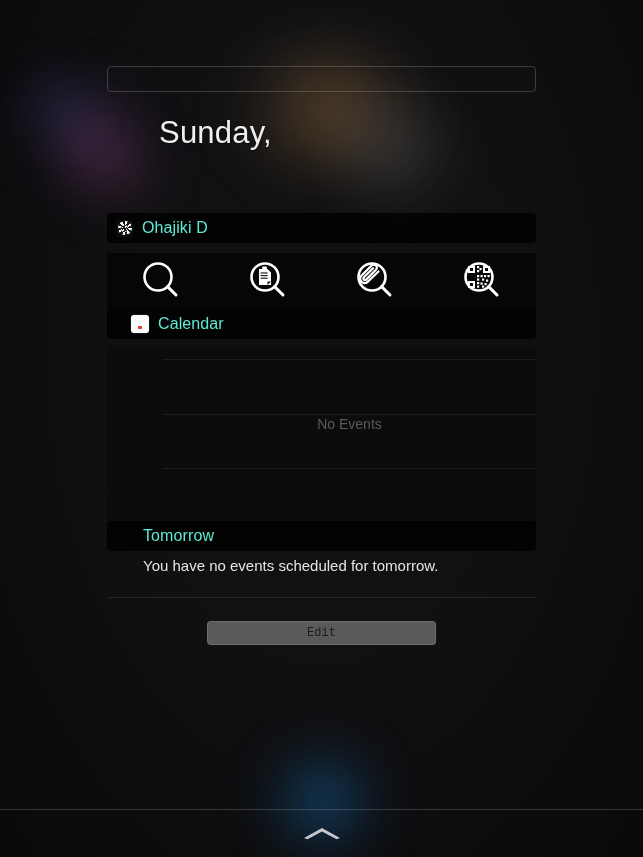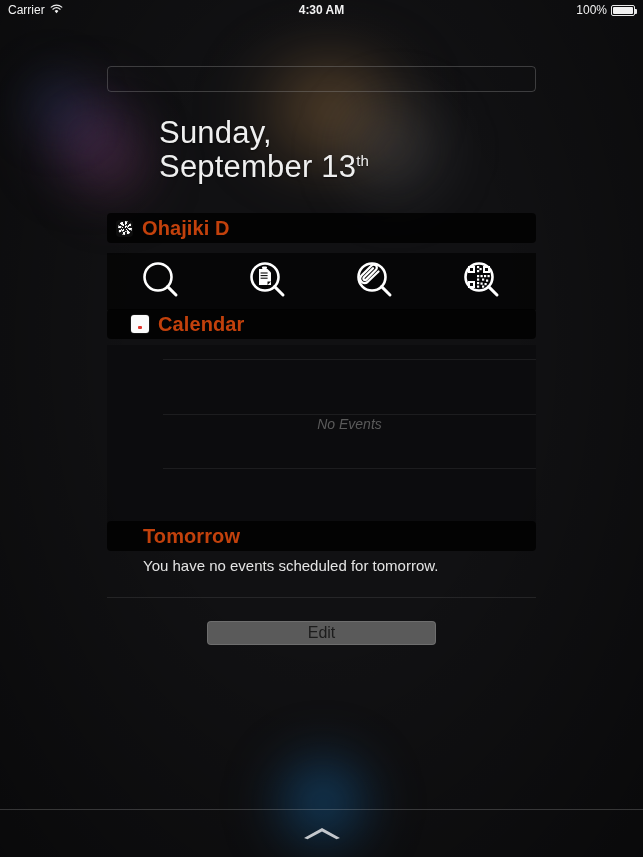--- a/index.html
+++ b/index.html
@@ -144,23 +144,23 @@
   
   .widget-header {
     position: absolute;
     left: 107px; width: 429px; height: 30px;
     background: rgba(0,0,0,0.80);
     border-radius: 4px;
     display: flex; align-items: center;
     padding-left: 9px;
   }
   .widget-header .wh-label {
-    color: #c2410c;
-    font-size: 20px;
-    font-weight: 700;
+    color: #5eead4;
+    font-size: 16px;
+    font-weight: 400;
     margin-left: 9px;
     letter-spacing: .1px;
   }
 
   
   .ohajiki-icon {
     width: 17px; height: 17px; border-radius: 4px;
     background: #0d0d0d;
     position: relative; overflow: hidden;
     display: flex; align-items: center; justify-content: center;
@@ -209,21 +209,20 @@
   }
   .cal-sep {
     position: absolute; left: 56px; right: 0; height: 1px;
     background: rgba(255,255,255,0.07);
   }
   #no-events {
     position: absolute; left: 56px; right: 0; top: 71px;
     text-align: center;
     color: #5a5a5a;
     font-size: 14px;
-    font-style: italic;
   }
 
   
   #tomorrow-text {
     position: absolute;
     left: 143px; top: 537px;
     color: #e4e4e4;
     font-size: 15px;
   }
 
@@ -232,23 +231,24 @@
     background: rgba(255,255,255,0.09);
   }
 
   #edit-button {
     position: absolute;
     left: 207px; top: 601px; width: 229px; height: 24px;
     background: #5a5a5a;
     border: 1px solid rgba(130,130,130,0.5);
     border-radius: 4px;
     color: #1c1c1c;
-    font-size: 16px;
+    font-size: 12px;
     display: flex; align-items: center; justify-content: center;
     cursor: pointer;
+    font-family: Liberation Mono, monospace;
   }
 
   
   #bottom-divider {
     position: absolute; left: 0; top: 809px; width: 643px; height: 1px;
     background: rgba(255,255,255,0.18);
     z-index: 25;
   }
   #grabber {
     position: absolute; left: 0; top: 826px; width: 643px;
@@ -263,51 +263,28 @@
 <div id="screen">
 
   <div class="glow glow-purple"></div>
   <div class="glow glow-magenta"></div>
   <div class="glow glow-blue-top"></div>
   <div class="glow glow-warm"></div>
   <div class="glow glow-gray"></div>
   <div class="glow glow-bottom-blue"></div>
   <div class="vignette"></div>
 
-  <div id="status-bar">
-    <div id="status-left">
-      <span>Carrier</span>
-      <span>
-        <svg width="13" height="10" viewBox="0 0 13 10">
-          <path d="M6.5 9.2 L4.6 6.9 a3 3 0 0 1 3.8 0 Z" fill="#f0f0f0"></path>
-          <path d="M2.9 5.2 a5.6 5.6 0 0 1 7.2 0" stroke="#f0f0f0" stroke-width="1.2" fill="none" stroke-linecap="round"></path>
-          <path d="M1.2 3.1 a8.4 8.4 0 0 1 10.6 0" stroke="#f0f0f0" stroke-width="1.2" fill="none" stroke-linecap="round"></path>
-        </svg>
-      </span>
-    </div>
-    <div id="status-center">4:30 AM</div>
-    <div id="status-right">
-      <span>100%</span>
-      <span class="battery-shell">
-        <span class="battery-fill"></span>
-        <span class="battery-tip"></span>
-      </span>
-    </div>
-  </div>
 
   <div id="nc-panel">
 
     <div id="segmented-control">
     </div>
 
     <div id="date-heading">
       <div>Sunday,</div>
-      <div>
-        <span>September 13</span><sup>th</sup>
-      </div>
     </div>
 
     <div class="widget-header" style="top:193px;">
       <span class="ohajiki-icon">
         <span class="oh-disc"></span>
       </span>
       <span class="wh-label">Ohajiki D</span>
     </div>
 
     <div id="search-row">

